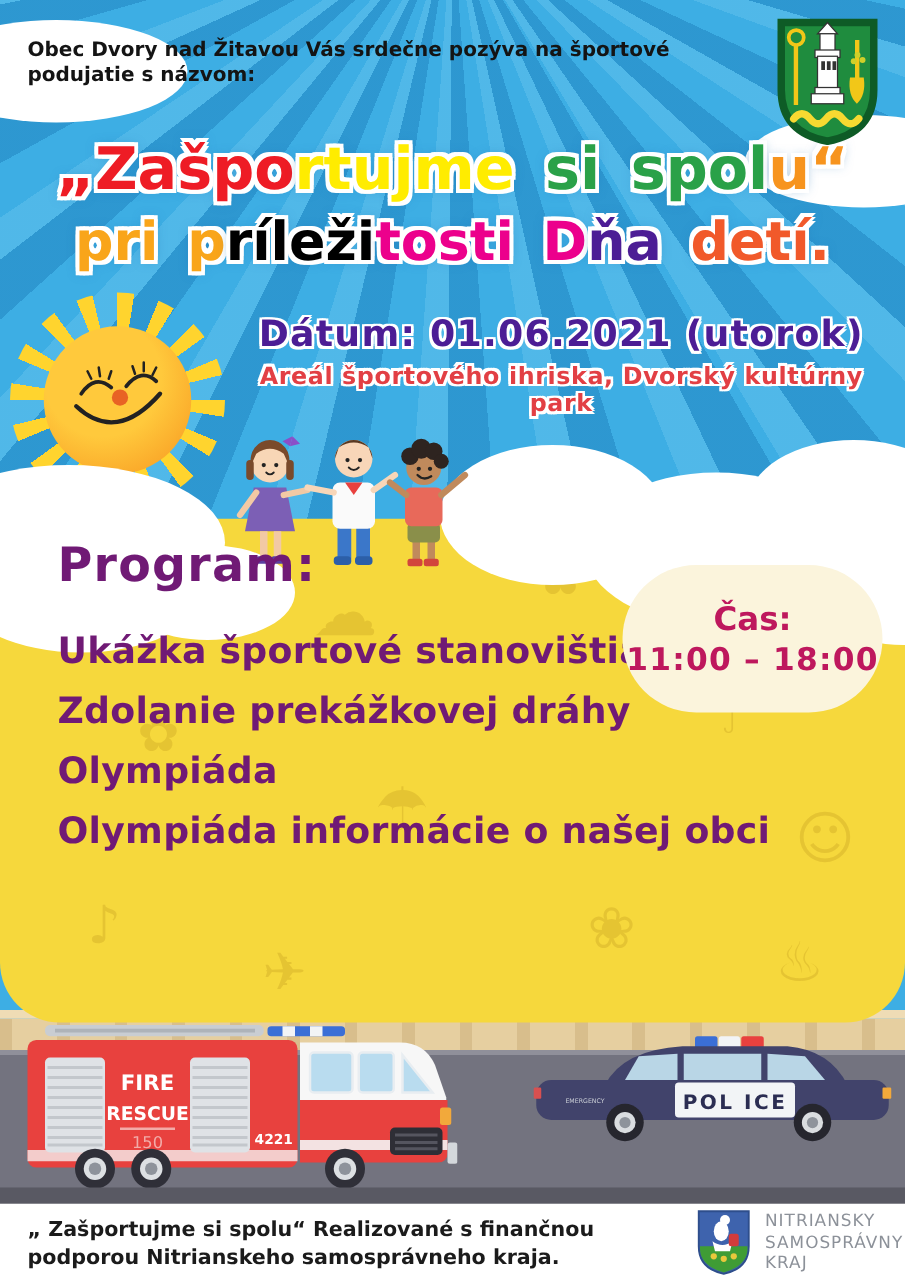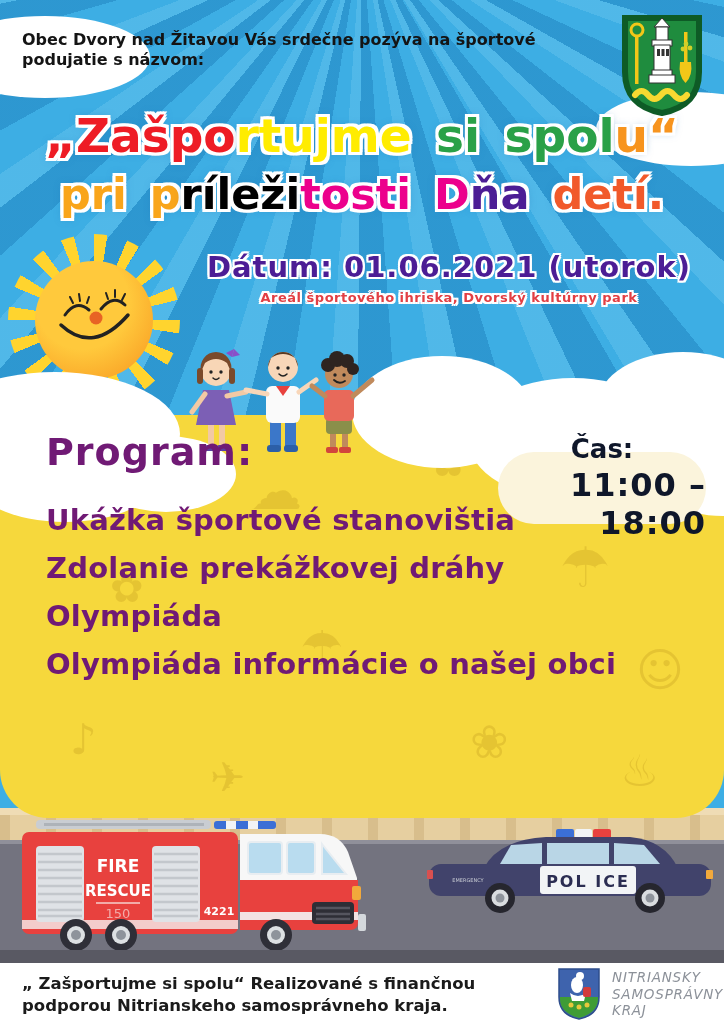--- a/index.html
+++ b/index.html
@@ -23,21 +23,21 @@
   .titles{position:absolute;left:0;right:0;top:112px;text-align:center;z-index:6;}
   .t1{font-size:47px;font-weight:bold;letter-spacing:0px;word-spacing:8px;line-height:1.0;}
   .t2{font-size:43px;font-weight:bold;word-spacing:8px;line-height:1.0;margin-top:14px;}
   .outl{text-shadow:-3px -3px 0 #fff,3px -3px 0 #fff,-3px 3px 0 #fff,3px 3px 0 #fff,
     0 -3px 0 #fff,0 3px 0 #fff,-3px 0 0 #fff,3px 0 0 #fff,0 0 9px rgba(30,110,175,.55);}
   .outl-s{text-shadow:-2px -2px 0 #fff,2px -2px 0 #fff,-2px 2px 0 #fff,2px 2px 0 #fff,
     0 -2px 0 #fff,0 2px 0 #fff,-2px 0 0 #fff,2px 0 0 #fff;}
 
   .event-block{position:absolute;left:180px;right:6px;top:250px;text-align:center;z-index:6;}
   .date-line{font-size:29px;font-weight:bold;color:#4c1d95;letter-spacing:1px;}
-  .venue-line{font-size:13px;font-weight:bold;color:#E23F44;margin-top:6px;letter-spacing:.5px;}
+  .venue-line{font-size:19px;font-weight:bold;color:#E23F44;margin-top:6px;letter-spacing:.5px;}
 
   
   .sun{position:absolute;left:8px;top:234px;width:172px;height:172px;z-index:4;
     background:repeating-conic-gradient(#FFD42E 0deg 9deg, rgba(255,212,46,0) 9deg 22.5deg);
     border-radius:50%;}
   .sun-core{position:absolute;left:27px;top:27px;width:118px;height:118px;border-radius:50%;
     background:radial-gradient(circle at 40% 35%, #FFC93C 0 45%, #F7941E 100%);}
 
   
   .panel{position:absolute;left:0;top:415px;width:724px;height:403px;background:#F6D83C;
@@ -46,45 +46,45 @@
 
   
   .z5{z-index:5;}
 
   
   .program{position:absolute;left:46px;top:430px;z-index:7;color:#701a75;}
   .program-h{font-size:38px;font-weight:bold;letter-spacing:1px;}
   .program-list{margin-top:22px;font-size:29px;font-weight:bold;line-height:48px;letter-spacing:.2px;}
 
   
-  .time-bubble{position:absolute;left:498px;top:452px;width:208px;height:72px;z-index:7;
+  .time-bubble{position:absolute;left:498px;top:452px;width:208px;height:118px;z-index:7;
     background:#FBF4DC;border-radius:60px;display:flex;flex-direction:column;
-    align-items:center;justify-content:center;color:#0f172a;}
+    align-items:center;justify-content:center;color:#be185d;}
   .time-l{font-size:26px;font-weight:bold;}
-  .time-v{font-size:32px;font-weight:bold;margin-top:2px;letter-spacing:1px;text-align:right;}
+  .time-v{font-size:25px;font-weight:bold;margin-top:2px;letter-spacing:1px;}
 
   
   .railing{position:absolute;left:0;top:808px;width:724px;height:42px;z-index:2;
     background:repeating-linear-gradient(90deg,#D8BE8C 0 10px,#E6CFA0 10px 46px);
     border-top:7px solid #EFDCB5;}
   .road{position:absolute;left:0;top:840px;width:724px;height:122px;background:#73737F;
     border-top:4px solid #90909A;z-index:2;}
   .darkstrip{position:absolute;left:0;top:950px;width:724px;height:13px;background:#595963;z-index:8;}
 
   .firetruck{position:absolute;left:14px;top:816px;z-index:6;}
   .policecar{position:absolute;left:424px;top:824px;z-index:6;}
   .kids{position:absolute;left:170px;top:328px;z-index:6;}
   .arms{position:absolute;left:620px;top:14px;z-index:7;}
 
   
   .footer{position:absolute;left:0;top:963px;width:724px;height:61px;background:#fff;z-index:9;}
   .credit{position:absolute;left:22px;top:10px;width:512px;font-size:16.5px;font-weight:bold;
     color:#1b1b1b;line-height:1.35;}
   .nsk{position:absolute;left:556px;top:4px;display:flex;align-items:center;gap:10px;}
-  .nsk-text{font-size:13.5px;color:#8C9199;letter-spacing:.8px;line-height:1.25;font-style:italic;}
+  .nsk-text{font-size:13.5px;color:#8C9199;letter-spacing:.8px;line-height:1.25;}
 </style>
 </head>
 <body>
 
 <div class="poster">
 
   <div class="sky"></div>
 
   <div class="cloud" style="left:-60px;top:16px;width:210px;height:82px;"></div>
   <div class="cloud" style="left:596px;top:92px;width:190px;height:74px;"></div>

